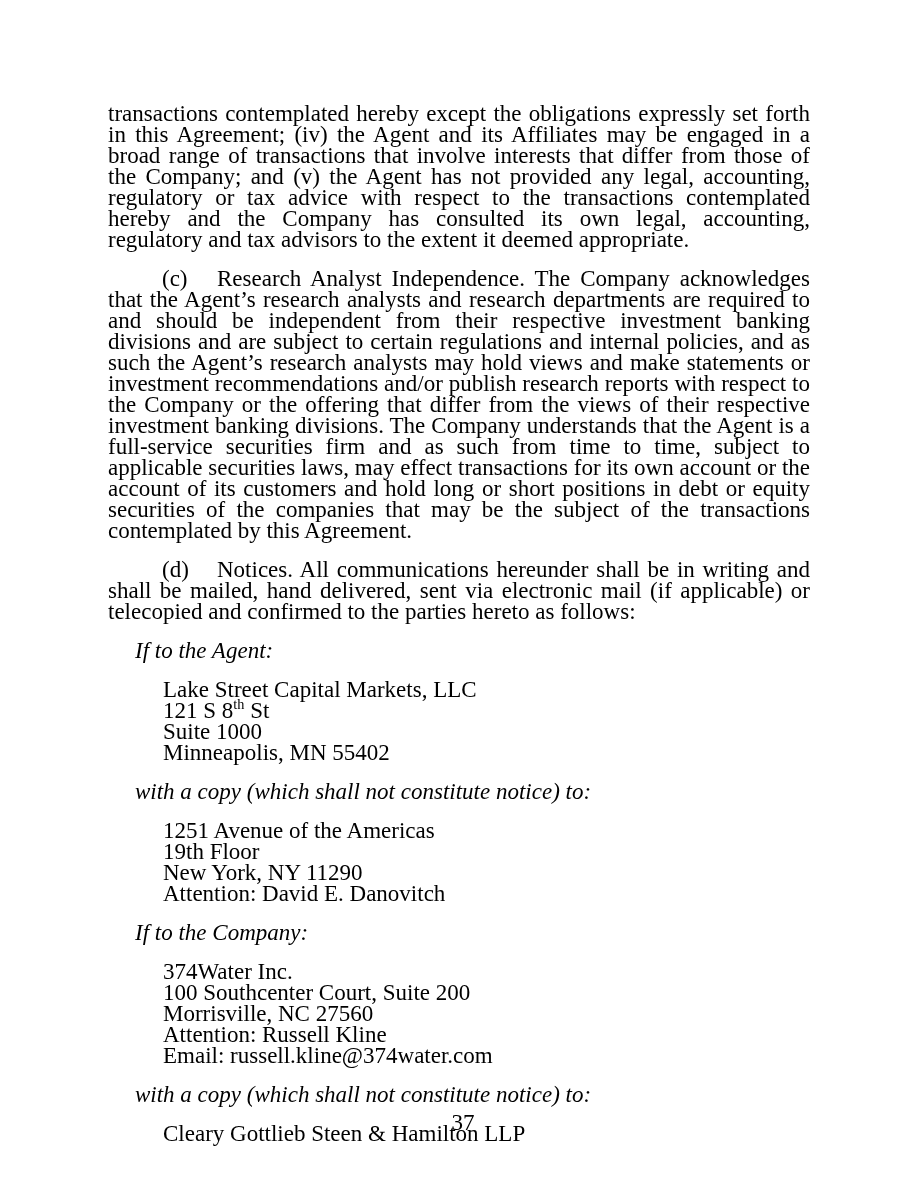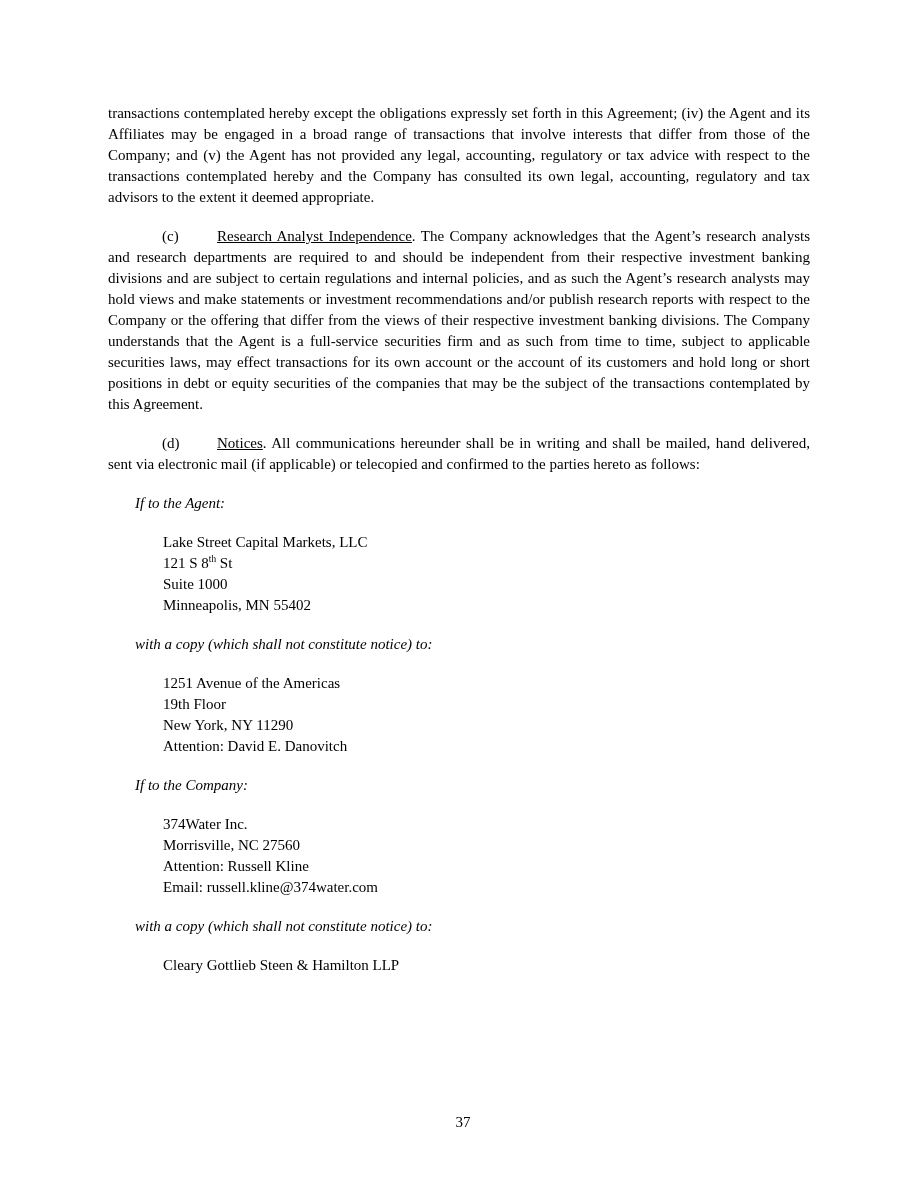--- a/index.html
+++ b/index.html
@@ -7,21 +7,21 @@
     padding: 0;
     background: #ffffff;
   }
   .page {
     position: relative;
     width: 918px;
     height: 1188px;
     background: #ffffff;
     color: #000000;
     font-family: "Liberation Serif", "DejaVu Serif", serif;
-    font-size: 15px;
+    font-size: 23px;
     line-height: 21px;
     overflow: hidden;
     box-sizing: border-box;
   }
   .content {
     position: absolute;
     top: 103px;
     left: 108px;
     width: 702px;
   }
@@ -31,21 +31,20 @@
   }
   p.first-indent {
     text-indent: 54px;
   }
   .sec-label {
     display: inline-block;
     width: 55px;
     text-indent: 0;
   }
   .sec-heading {
-    text-decoration: underline;
   }
   .notice-intro {
     margin: 0 0 18px 0;
     padding-left: 27px;
     font-style: italic;
   }
   .addr-block {
     margin: 0 0 18px 0;
     padding-left: 55px;
   }
@@ -97,20 +96,21 @@
       <div class="addr-line">1251 Avenue of the Americas</div>
       <div class="addr-line">19th Floor</div>
       <div class="addr-line">New York, NY 11290</div>
       <div class="addr-line">Attention: David E. Danovitch</div>
     </div>
 
     <div class="notice-intro">If to the Company:</div>
 
     <div class="addr-block">
       <div class="addr-line">374Water Inc.</div>
+      <div class="addr-line">100 Southcenter Court, Suite 200</div>
       <div class="addr-line">Morrisville, NC 27560</div>
       <div class="addr-line">Attention: Russell Kline</div>
       <div class="addr-line">Email: russell.kline@374water.com</div>
     </div>
 
     <div class="notice-intro">with a copy (which shall not constitute notice) to:</div>
 
     <div class="addr-block">
       <div class="addr-line">Cleary Gottlieb Steen &amp; Hamilton LLP</div>
     </div>

